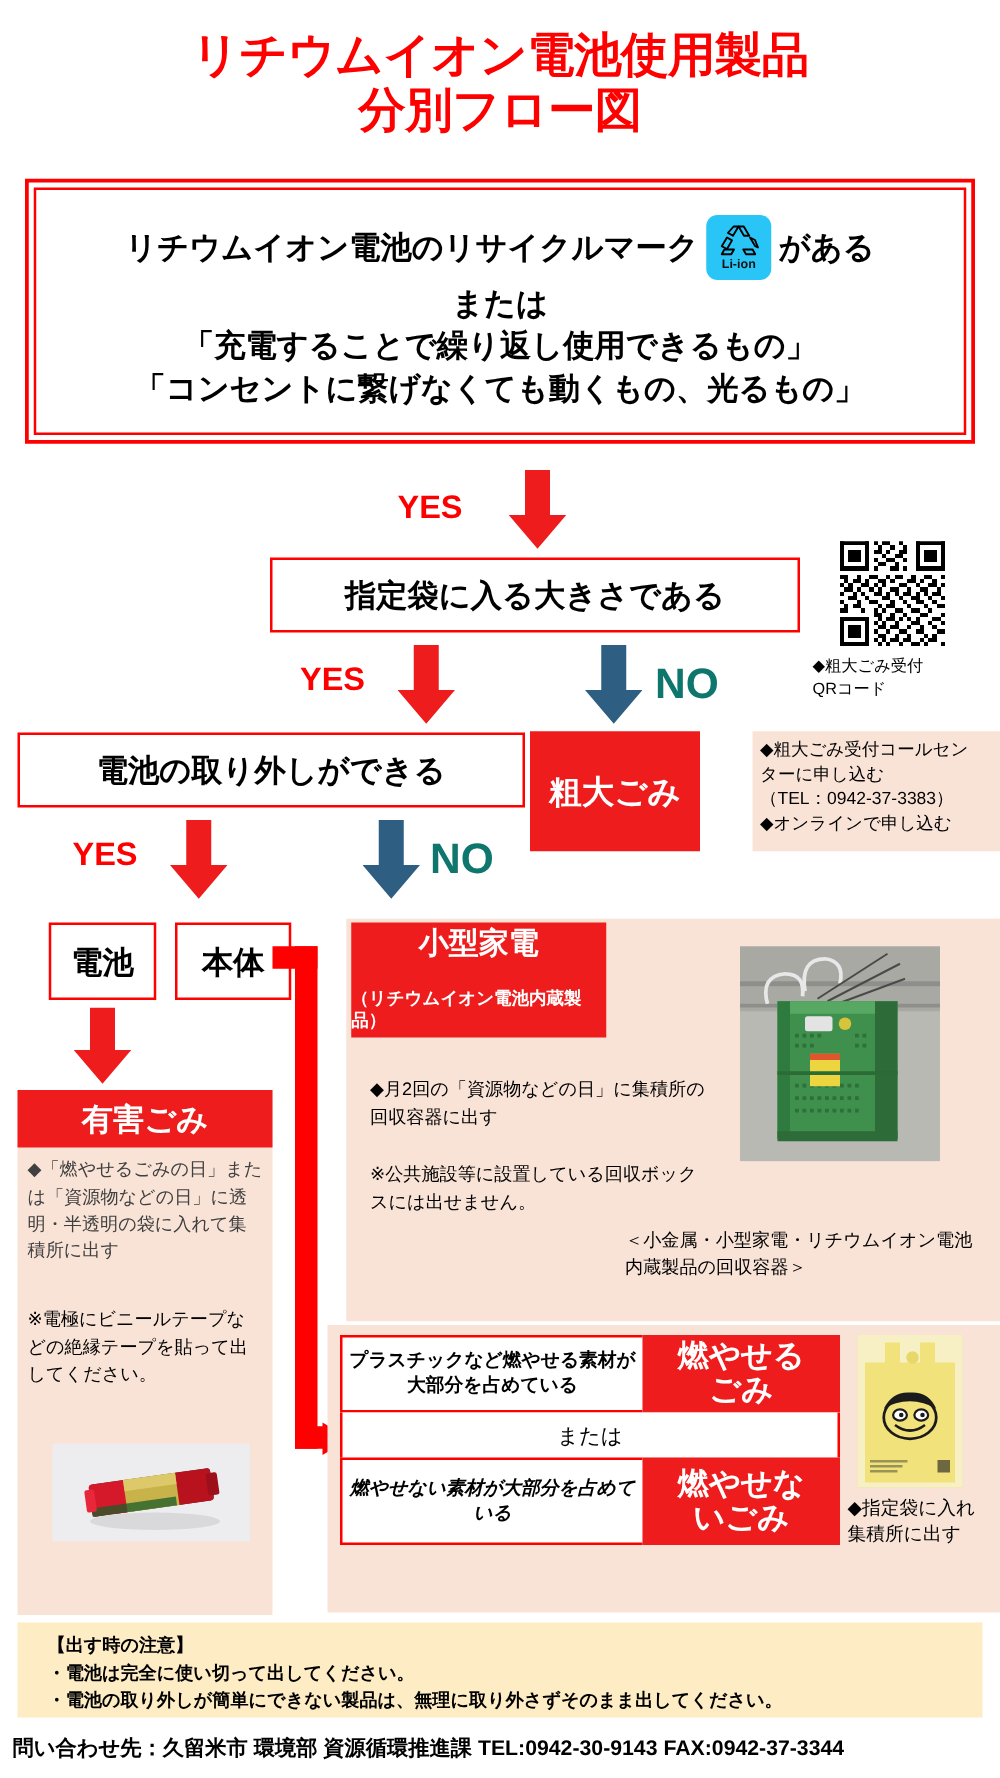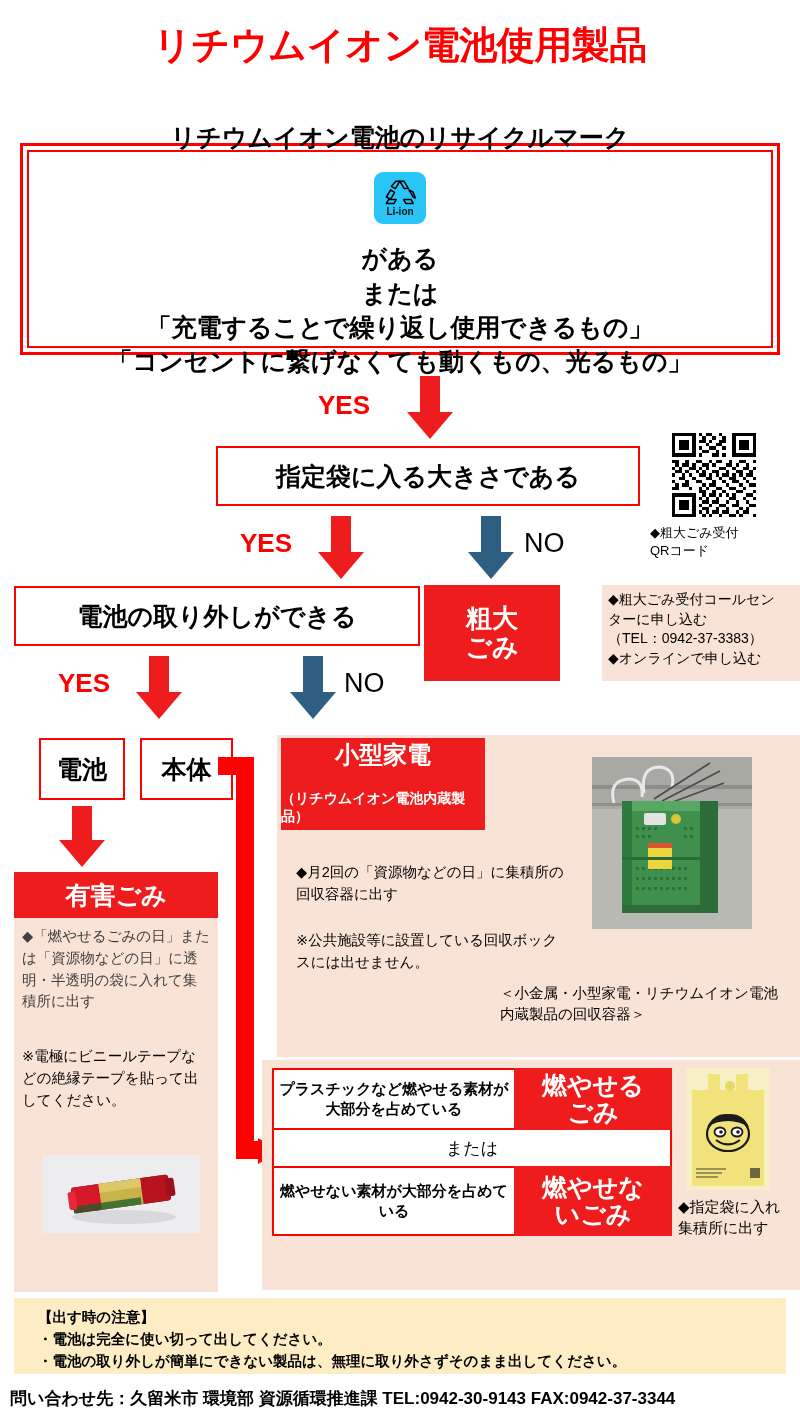--- a/index.html
+++ b/index.html
@@ -34,21 +34,21 @@
   }
   #top-box-inner {
     width: 100%; height: 100%;
     border: 2px solid #ff0000;
     display: flex; flex-direction: column;
     align-items: center; justify-content: center;
     padding: 6px 10px;
   }
   #top-box-inner .row1 {
     display: flex; align-items: center; justify-content: center;
-    gap: 18px; width: 100%; flex-direction: column;
+    gap: 6px; width: 100%;
   }
   .jp-bold { font-weight: bold; color: #000; }
   #top-l1 { font-size: 25px; }
   #top-l1b { font-size: 25px; }
   #top-l2 { font-size: 25px; margin-top: 2px; }
   #top-l3 { font-size: 25px; margin-top: 1px; }
   #top-l4 { font-size: 25px; margin-top: 1px; }
 
   
   #liion-mark {
@@ -58,21 +58,21 @@
     align-items: center; justify-content: center;
     flex: 0 0 auto;
   }
   #liion-mark svg { display: block; }
   #liion-label {
     font-size: 10px; font-weight: bold; color: #111;
     line-height: 1; margin-top: 1px;
   }
 
   .lbl-yes { color: #ff0000; font-weight: bold; font-size: 26px; }
-  .lbl-no  { color: #000000; font-weight: normal; font-size: 27px; }
+  .lbl-no  { color: #0f766e; font-weight: bold; font-size: 34px; }
 
   
   .decision {
     border: 2px solid #ff0000;
     background: #fff;
     display: flex; align-items: center; justify-content: center;
     font-weight: bold; color: #000;
   }
   #dec-bag { left: 216px; top: 446px; width: 424px; height: 60px; font-size: 25px; }
   #dec-remove { left: 14px; top: 586px; width: 406px; height: 60px; font-size: 25px; }
@@ -83,21 +83,21 @@
   #qr-caption {
     left: 650px; top: 524px; width: 150px;
     font-size: 13px; color:#000; line-height: 1.35;
   }
 
   
   #sodai-red {
     left: 424px; top: 585px; width: 136px; height: 96px;
     background: #ee1c1c;
     color: #fff; font-weight: bold; font-size: 26px;
-    display:flex; flex-direction:column; align-items:center; justify-content:center;
+    display:flex; flex-direction:row; align-items:center; justify-content:center;
     line-height: 1.1;
   }
   #sodai-note {
     left: 560px; top: 585px; width: 240px; height: 96px;
     background: #f9e3d7;
     font-size: 14px; line-height: 1.4; color:#000;
     padding: 5px 4px 4px 6px;
     margin-left: 42px;
   }
 
@@ -180,21 +180,21 @@
   #bn-mid {
     left: 272px; top: 1130px; width: 400px; height: 36px;
     border-left:2px solid #ff0000; border-right:2px solid #ff0000; background:#fff;
     display:flex; align-items:center; justify-content:center;
     font-size: 17px; color:#000;
   }
   #bn-row2 { left: 272px; top: 1166px; width: 400px; height: 70px; }
   #bn-row2 .q {
     width: 242px; border: 2px solid #ff0000; border-right:0; background:#fff;
     display:flex; align-items:center; justify-content:center; text-align:center;
-    font-size: 15px; font-weight:bold; color:#000; line-height:1.35; padding: 0 4px;
+    font-size: 15px; font-weight:bold; color:#000; line-height:1.35; padding: 0 4px; font-style: italic;
   }
   #bn-row2 .a {
     width: 158px; background:#ee1c1c; color:#fff; font-weight:bold; font-size: 25px;
     display:flex; flex-direction:column; align-items:center; justify-content:center; line-height:1.08;
   }
   #bag-photo { left: 686px; top: 1068px; width: 84px; height: 122px; background:#f2e9a0; overflow:hidden; }
   #bag-note { left: 678px; top: 1196px; width: 116px; font-size: 15px; line-height:1.4; color:#000; }
 
   
   #notice {
@@ -209,20 +209,21 @@
   }
   .nowrap { white-space: nowrap; }
 </style>
 </head>
 <body>
 
 <div class="page">
 
   <div class="abs" id="title">
     <span>リチウムイオン電池使用製品</span>
+    <span class="l2">分別フロー図</span>
   </div>
 
   <div class="abs" id="top-box">
     <div id="top-box-inner">
       <div class="row1">
         <span class="jp-bold" id="top-l1">リチウムイオン電池のリサイクルマーク</span>
         <span id="liion-mark">
           <svg width="34" height="27" viewBox="0 0 34 27" aria-hidden="true">
             <g fill="none" stroke="#000" stroke-width="1.5" stroke-linejoin="round">
               <path d="M16.8 2.2 L12.4 9.6 L8.4 7.3 L12.9 2.2 Z"></path>

